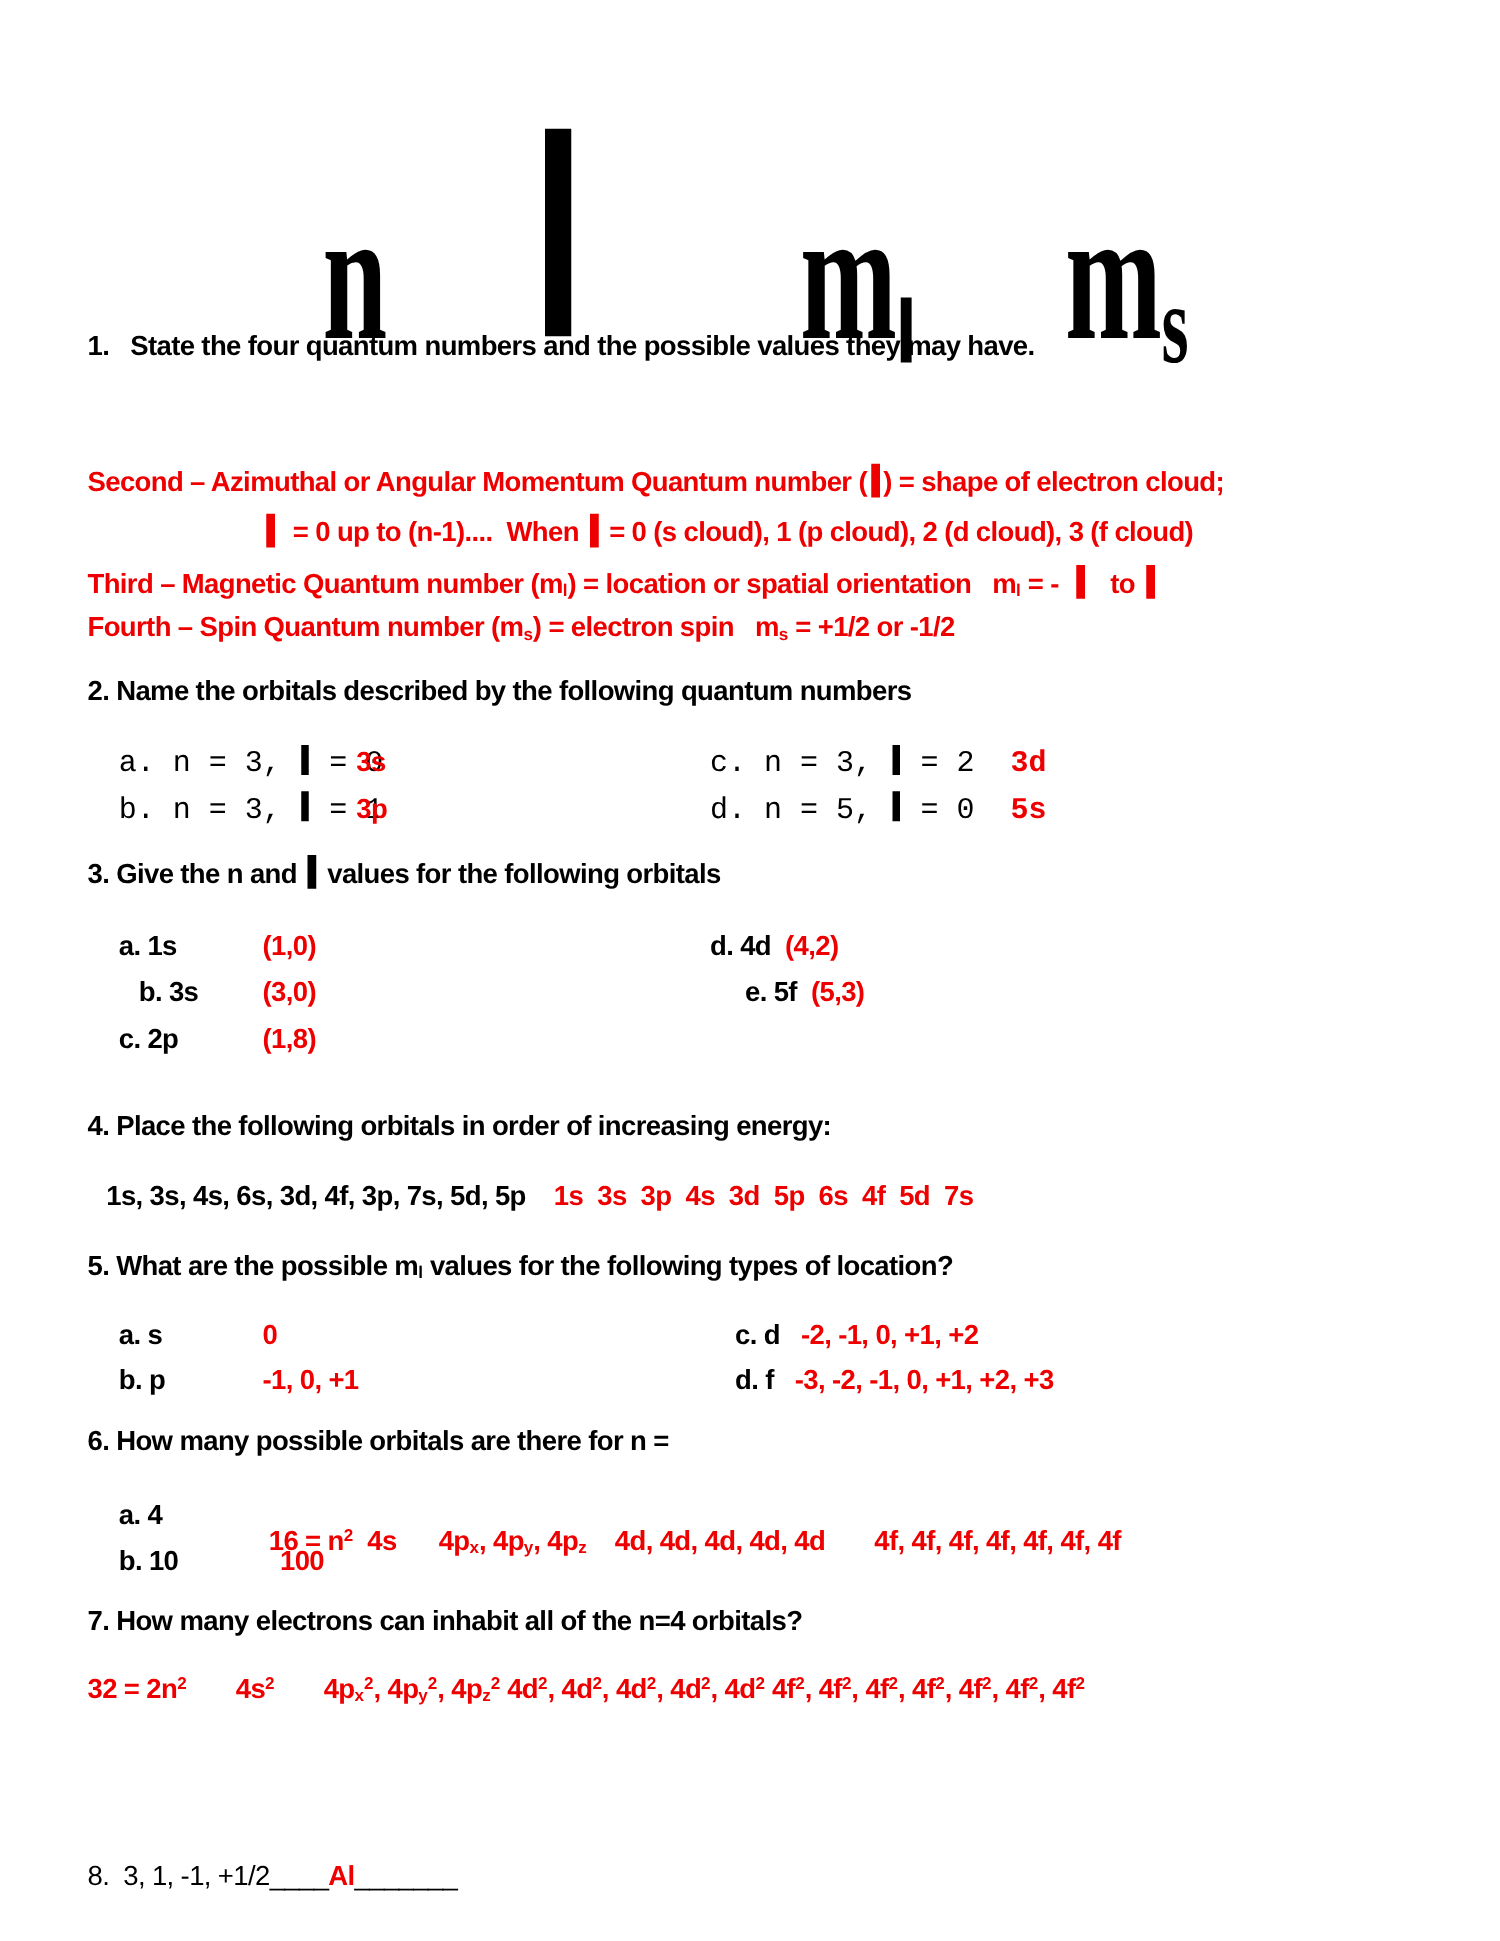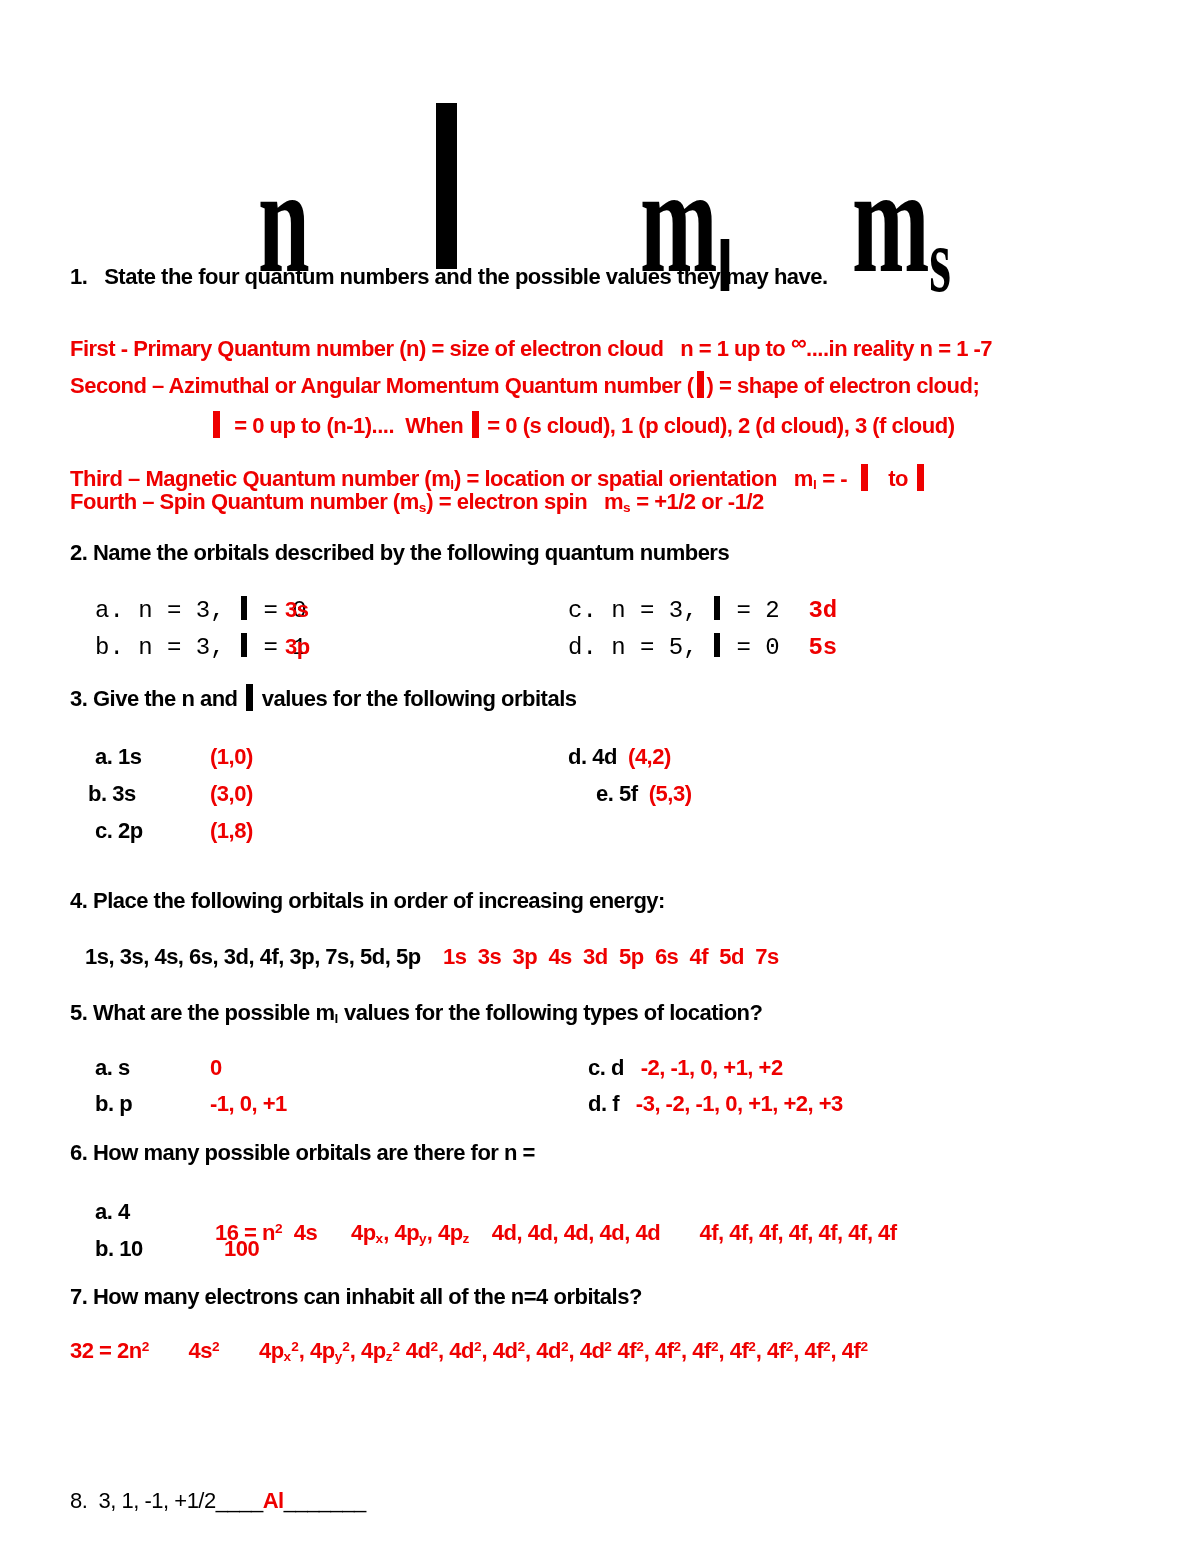--- a/index.html
+++ b/index.html
@@ -35,38 +35,37 @@
 <body>
 
 <div class="page">
 
   <div class="abs sym" style="left:258px;top:145px"><span>n</span></div>
   <div class="abs" style="left:436px;top:103px"><span class="bar bar-big"></span></div>
   <div class="abs sym" style="left:640px;top:145px"><span>m</span><span class="bar bar-sub"></span></div>
   <div class="abs sym" style="left:852px;top:145px"><span>m</span><sub>s</sub></div>
 
   <div class="abs bold" style="left:70px;top:264px">1.   State the four quantum numbers and the possible values they may have.</div>
-  <div class="abs red" style="left:70px;top:330px"><span>First - Primary Quantum number (n) = size of electron cloud   n = 1 up to </span><span class="hi">∞</span><span>....in reality n = 1 -7</span></div>
   <div class="abs red" style="left:70px;top:371px"><span>Second – Azimuthal or Angular Momentum Quantum number (</span><span class="bar bar-inline"></span><span>) = shape of electron cloud;</span></div>
   <div class="abs red" style="left:210px;top:411px"><span class="bar bar-inline"></span><span>  = 0 up to (n-1)....  When </span><span class="bar bar-inline"></span><span> = 0 (s cloud), 1 (p cloud), 2 (d cloud), 3 (f cloud)</span></div>
-  <div class="abs red" style="left:70px;top:464px"><span>Third – Magnetic Quantum number (m</span><sub>l</sub><span>) = location or spatial orientation   m</span><sub>l</sub><span> = -  </span><span class="bar bar-inline"></span><span>   to </span><span class="bar bar-inline"></span></div>
+  <div class="abs red" style="left:70px;top:452px"><span>Third – Magnetic Quantum number (m</span><sub>l</sub><span>) = location or spatial orientation   m</span><sub>l</sub><span> = -  </span><span class="bar bar-inline"></span><span>   to </span><span class="bar bar-inline"></span></div>
   <div class="abs red" style="left:70px;top:489px"><span>Fourth – Spin Quantum number (m</span><sub>s</sub><span>) = electron spin   m</span><sub>s</sub><span> = +1/2 or -1/2</span></div>
 
   <div class="abs bold" style="left:70px;top:540px">2. Name the orbitals described by the following quantum numbers</div>
   <div class="abs serif" style="left:95px;top:596px"><span>a. n = 3, </span><span class="bar bar-q"></span><span> = 0</span></div>
   <div class="abs red" style="left:285px;top:597px">3s</div>
   <div class="abs serif" style="left:95px;top:633px"><span>b. n = 3, </span><span class="bar bar-q"></span><span> = 1</span></div>
   <div class="abs red" style="left:285px;top:634px">3p</div>
   <div class="abs serif" style="left:568px;top:596px"><span>c. n = 3, </span><span class="bar bar-q"></span><span> = 2  </span><span class="red">3d</span></div>
   <div class="abs serif" style="left:568px;top:633px"><span>d. n = 5, </span><span class="bar bar-q"></span><span> = 0  </span><span class="red">5s</span></div>
 
   <div class="abs bold" style="left:70px;top:684px"><span>3. Give the n and </span><span class="bar bar-inline"></span><span> values for the following orbitals</span></div>
   <div class="abs bold" style="left:95px;top:744px">a. 1s</div>
   <div class="abs red" style="left:210px;top:744px">(1,0)</div>
-  <div class="abs bold" style="left:88px;top:781px">b. 3s</div>
+  <div class="abs bold" style="left:111px;top:781px">b. 3s</div>
   <div class="abs red" style="left:210px;top:781px">(3,0)</div>
   <div class="abs bold" style="left:95px;top:818px">c. 2p</div>
   <div class="abs red" style="left:210px;top:818px">(1,8)</div>
   <div class="abs bold" style="left:568px;top:744px"><span>d. 4d  </span><span class="red">(4,2)</span></div>
   <div class="abs bold" style="left:596px;top:781px"><span>e. 5f  </span><span class="red">(5,3)</span></div>
 
   <div class="abs bold" style="left:70px;top:888px">4. Place the following orbitals in order of increasing energy:</div>
   <div class="abs bold" style="left:85px;top:944px"><span>1s, 3s, 4s, 6s, 3d, 4f, 3p, 7s, 5d, 5p    </span><span class="red">1s  3s  3p  4s  3d  5p  6s  4f  5d  7s</span></div>
 
   <div class="abs bold" style="left:70px;top:1000px"><span>5. What are the possible m</span><sub>l</sub><span> values for the following types of location?</span></div>

